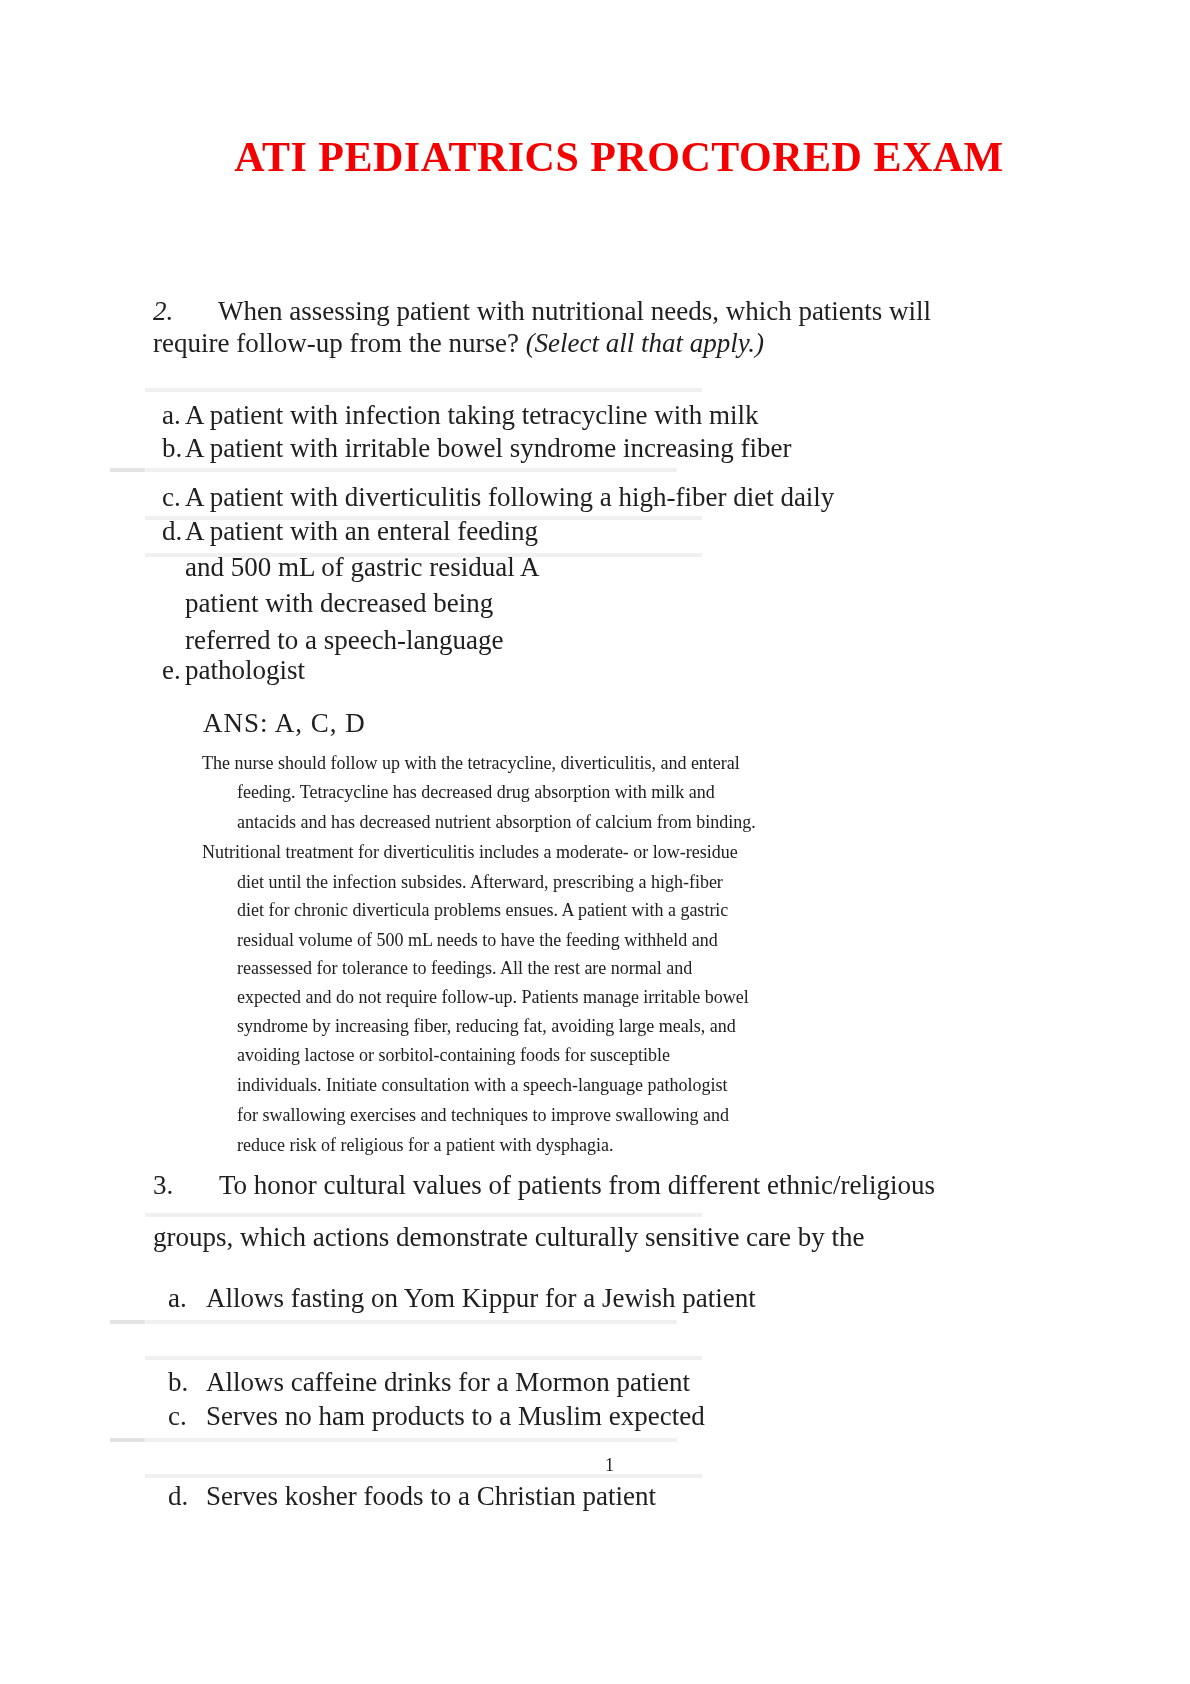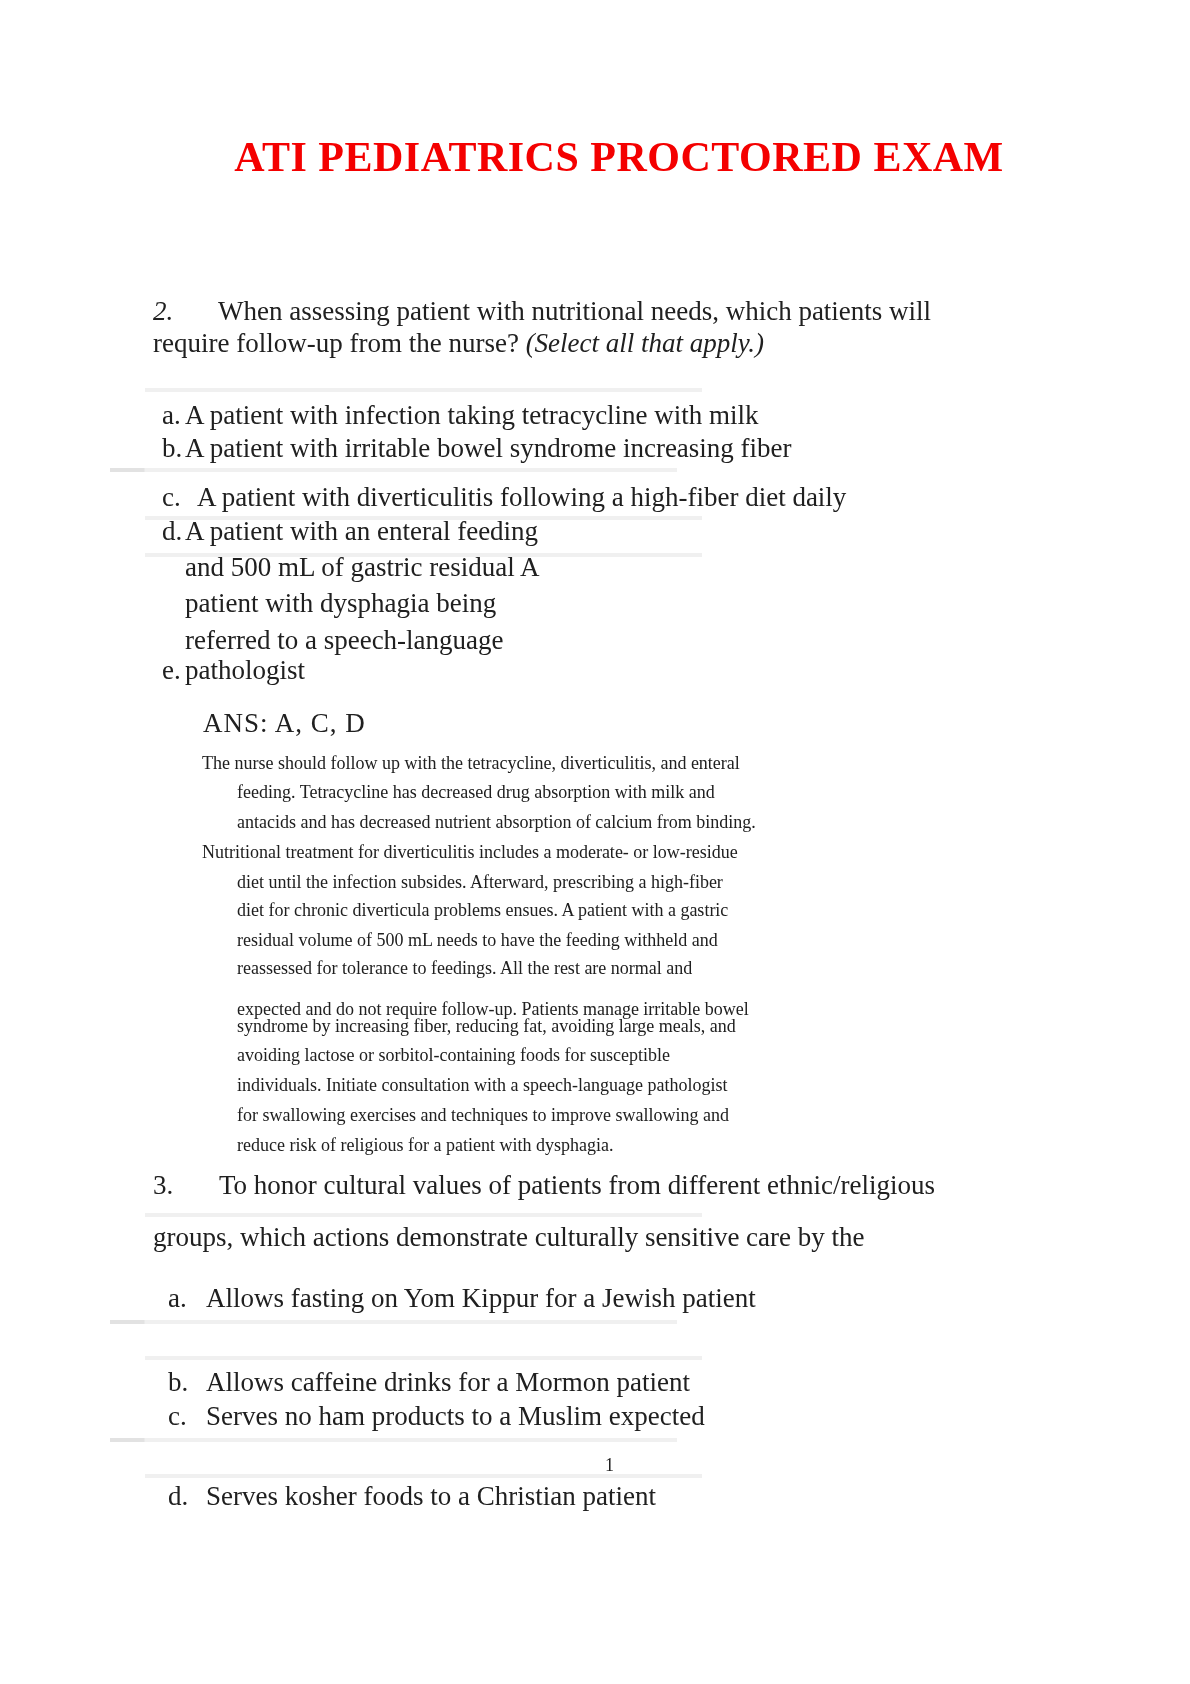--- a/index.html
+++ b/index.html
@@ -57,47 +57,47 @@
 
   <span class="abs t27 opt-letter" style="left:162px; top:398px;">a.</span>
   <span class="abs t27 opt-text" style="left:185px; top:398px;">A patient with infection taking tetracycline with milk</span>
 
   <span class="abs t27 opt-letter" style="left:162px; top:431px;">b.</span>
   <span class="abs t27 opt-text" style="left:185px; top:431px;">A patient with irritable bowel syndrome increasing fiber</span>
 
   <div class="rule ext" style="top:468px;"></div>
 
   <span class="abs t27 opt-letter" style="left:162px; top:480px;">c.</span>
-  <span class="abs t27 opt-text" style="left:197px; top:480px;">A patient with diverticulitis following a high-fiber diet daily</span>
+  <span class="abs t27 opt-text" style="left:185px; top:480px;">A patient with diverticulitis following a high-fiber diet daily</span>
 
   <div class="rule" style="top:516px;"></div>
 
   <span class="abs t27 opt-letter" style="left:162px; top:514px;">d.</span>
   <span class="abs t27 opt-text" style="left:185px; top:514px;">A patient with an enteral feeding</span>
 
   <div class="rule" style="top:553px;"></div>
 
   <span class="abs t27" style="left:185px; top:550px;">and 500 mL of gastric residual A</span>
-  <span class="abs t27" style="left:185px; top:586px;">patient with dysphagia being</span>
+  <span class="abs t27" style="left:185px; top:586px;">patient with decreased being</span>
   <span class="abs t27" style="left:185px; top:623px;">referred to a speech-language</span>
 
   <span class="abs t27 opt-letter" style="left:162px; top:653px;">e.</span>
   <span class="abs t27 opt-text" style="left:185px; top:653px;">pathologist</span>
 
   <span class="abs t27" style="left:203px; top:706px; letter-spacing:1px;">ANS: A, C, D</span>
 
   <span class="abs t26" style="left:202px; top:748px;">The nurse should follow up with the tetracycline, diverticulitis, and enteral</span>
   <span class="abs t26" style="left:237px; top:777px;">feeding. Tetracycline has decreased drug absorption with milk and</span>
   <span class="abs t26" style="left:237px; top:807px;">antacids and has decreased nutrient absorption of calcium from binding.</span>
   <span class="abs t26" style="left:202px; top:837px;">Nutritional treatment for diverticulitis includes a moderate- or low-residue</span>
   <span class="abs t26" style="left:237px; top:867px;">diet until the infection subsides. Afterward, prescribing a high-fiber</span>
   <span class="abs t26" style="left:237px; top:895px;">diet for chronic diverticula problems ensues. A patient with a gastric</span>
   <span class="abs t26" style="left:237px; top:925px;">residual volume of 500 mL needs to have the feeding withheld and</span>
   <span class="abs t26" style="left:237px; top:953px;">reassessed for tolerance to feedings. All the rest are normal and</span>
-  <span class="abs t26" style="left:237px; top:982px;margin-top:12px;">expected and do not require follow-up. Patients manage irritable bowel</span>
+  <span class="abs t26" style="left:237px; top:982px;">expected and do not require follow-up. Patients manage irritable bowel</span>
   <span class="abs t26" style="left:237px; top:1011px;">syndrome by increasing fiber, reducing fat, avoiding large meals, and</span>
   <span class="abs t26" style="left:237px; top:1040px;">avoiding lactose or sorbitol-containing foods for susceptible</span>
   <span class="abs t26" style="left:237px; top:1070px;">individuals. Initiate consultation with a speech-language pathologist</span>
   <span class="abs t26" style="left:237px; top:1100px;">for swallowing exercises and techniques to improve swallowing and</span>
   <span class="abs t26" style="left:237px; top:1130px;">reduce risk of religious for a patient with dysphagia.</span>
 
   <span class="abs t27 qnum-upright" style="left:153px; top:1168px;">3.</span>
   <span class="abs t27" style="left:219px; top:1168px;">To honor cultural values of patients from different ethnic/religious</span>
 
   <div class="rule" style="top:1213px;"></div>

